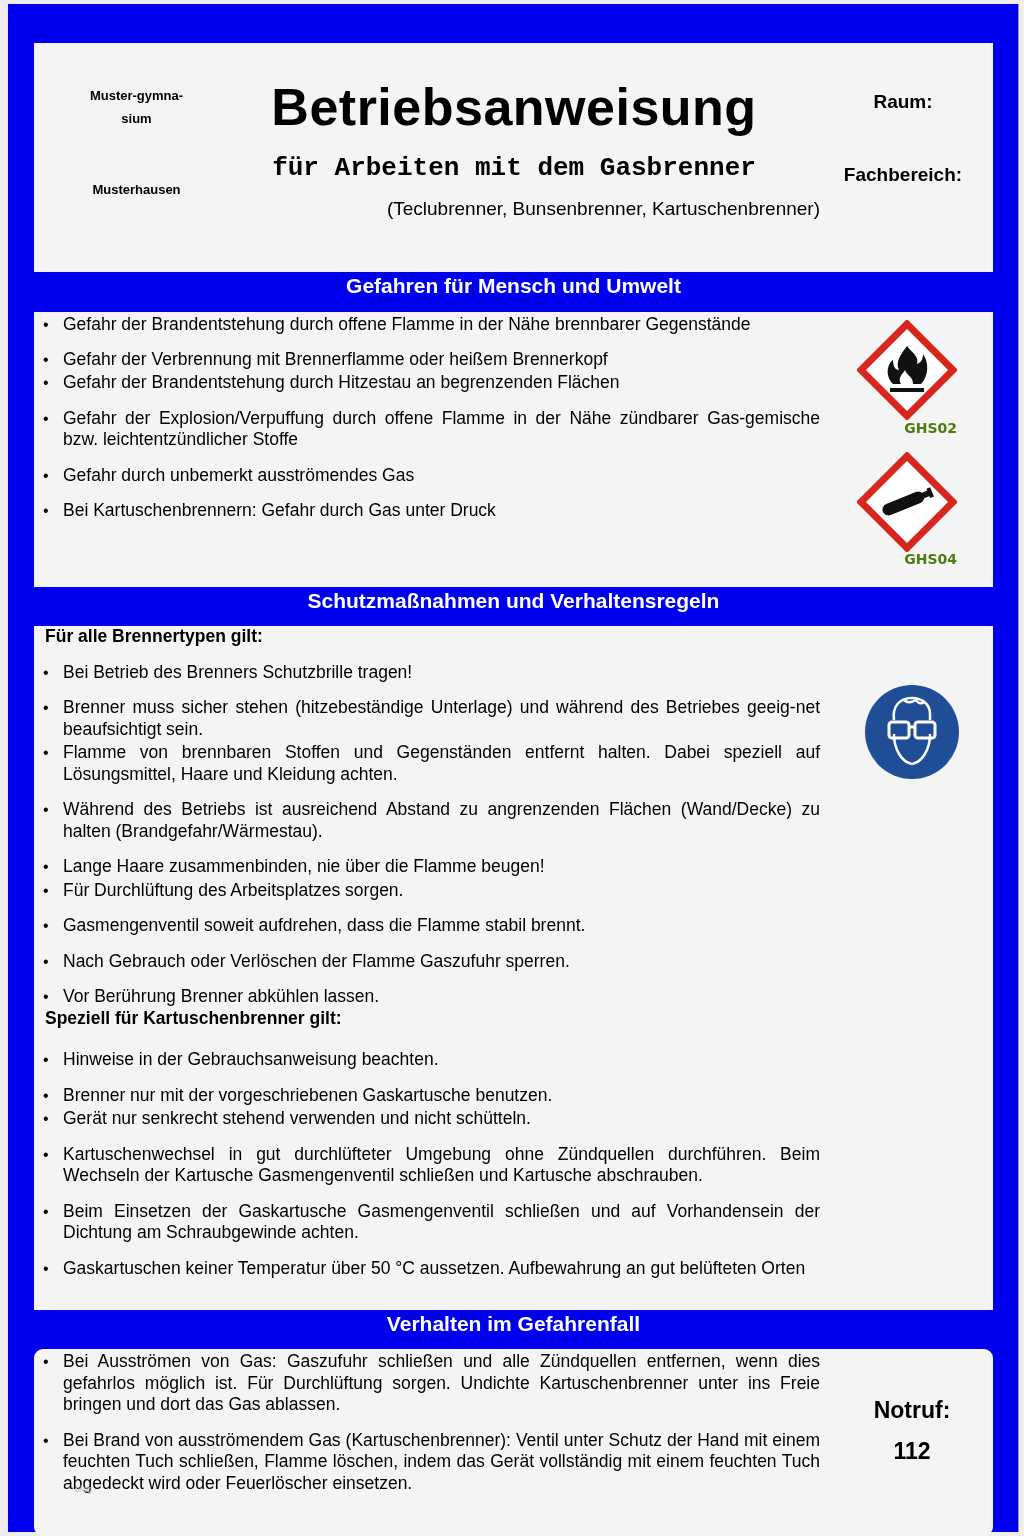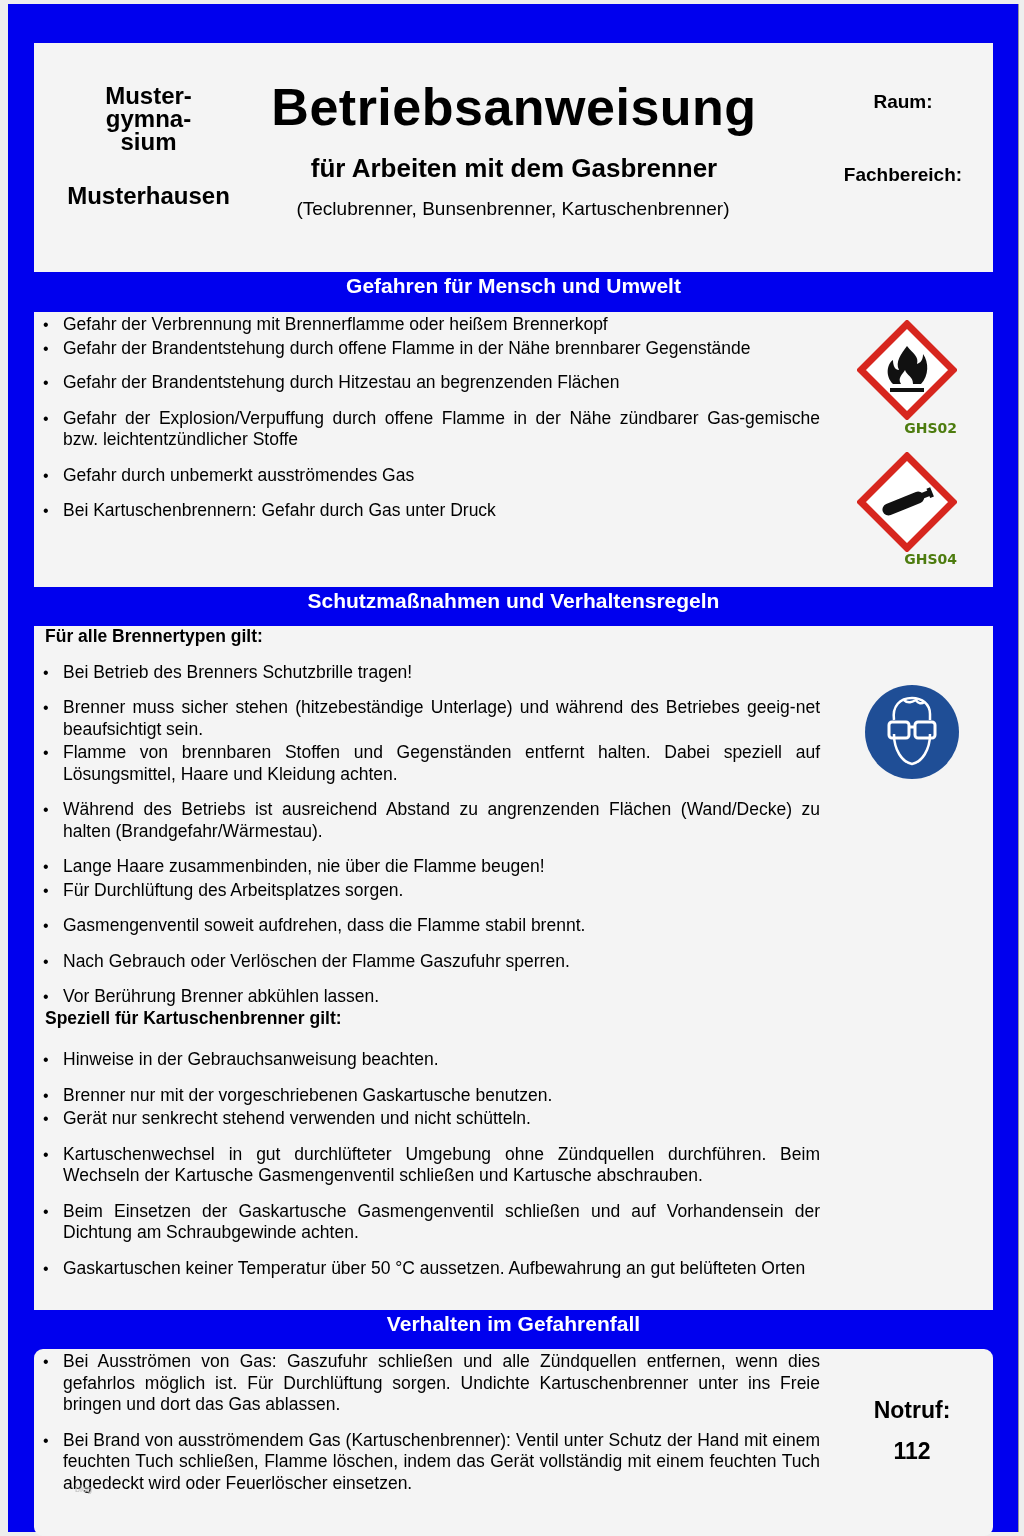--- a/index.html
+++ b/index.html
@@ -13,25 +13,25 @@
   }
   .panel {
     position:absolute; left:34px; width:959px; background:#f4f4f4;
   }
   .band {
     position:absolute; left:34px; width:959px; color:#fff; font-weight:bold;
     font-size:21px; text-align:center; line-height:28px;
   }
   
   #header { top:43px; height:229px; }
-  .hdr-left { position:absolute; left:32px; width:165px; text-align:center; font-weight:bold; font-size:24px; }
+  .hdr-left { position:absolute; left:20px; width:165px; text-align:center; font-weight:bold; font-size:13px; }
   .hdr-right { position:absolute; right:20px; width:140px; text-align:center; font-weight:bold; font-size:19px; }
   .title { position:absolute; left:190px; width:580px; text-align:center; font-weight:bold; font-size:52px; top:34px; letter-spacing:0.5px; }
-  .subtitle { position:absolute; left:190px; width:580px; text-align:center; font-weight:bold; font-size:26px; top:110px; }
-  .subtitle2 { position:absolute; left:189px; width:580px; text-align:center; font-size:19px; top:155px; }
+  .subtitle { position:absolute; left:190px; width:580px; text-align:center; font-weight:bold; font-size:26px; top:110px;font-family:Liberation Mono, monospace; }
+  .subtitle2 { position:absolute; left:206px; width:580px; text-align:right; font-size:19px; top:155px; }
 
   ul.list { list-style:none; margin:0; padding:0; }
   ul.list li { position:relative; padding-left:29px; font-size:17.5px; line-height:21.5px; text-align:justify; }
   ul.list li::before { content:"•"; position:absolute; left:9px; top:0; font-size:16px; }
   .sub-head { font-weight:bold; font-size:17.5px; line-height:21.5px; padding-left:11px; }
 
   .textcol { position:absolute; left:0; width:786px; }
   .pict { position:absolute; }
   .ghs-label { position:absolute; width:100px; text-align:right; font-weight:bold; font-size:14px; color:#4d7c0f; font-family:"DejaVu Sans", sans-serif; }
   .notruf { position:absolute; width:140px; text-align:center; font-weight:bold; font-size:23px; }
@@ -52,22 +52,22 @@
   <div class="subtitle">für Arbeiten mit dem Gasbrenner</div>
   <div class="subtitle2">(Teclubrenner, Bunsenbrenner, Kartuschenbrenner)</div>
   <div class="hdr-right" style="top:48px;">Raum:</div>
   <div class="hdr-right" style="top:121px;">Fachbereich:</div>
 </div>
 
 <div class="band" style="top:272px;height:40px;line-height:27px;">Gefahren für Mensch und Umwelt</div>
 <div class="panel" style="top:312px;height:275px;">
   <div class="textcol" style="top:2px;">
     <ul class="list">
+      <li style="margin-bottom:13px;">Gefahr der Brandentstehung durch offene Flamme in der Nähe brennbarer Gegenstände</li>
       <li style="margin-bottom:2px;">Gefahr der Verbrennung mit Brennerflamme oder heißem    Brennerkopf</li>
-      <li style="margin-bottom:13px;">Gefahr der Brandentstehung durch offene Flamme in der Nähe brennbarer Gegenstände</li>
       <li style="margin-bottom:14px;">Gefahr der Brandentstehung durch Hitzestau an begrenzenden Flächen</li>
       <li style="margin-bottom:14px;">Gefahr der Explosion/Verpuffung durch offene Flamme in der Nähe zündbarer Gas-gemische bzw. leichtentzündlicher Stoffe</li>
       <li style="margin-bottom:14px;">Gefahr durch unbemerkt ausströmendes Gas</li>
       <li>Bei Kartuschenbrennern: Gefahr durch Gas unter Druck</li>
     </ul>
   </div>
   <svg class="pict" style="left:823px;top:8px;" width="100" height="100" viewBox="0 0 100 100">
     <polygon points="50,4 96,50 50,96 4,50" fill="#fff" stroke="#d7261e" stroke-width="7"></polygon>
     <path d="M50,26 C56,34 62,36 60,44 C66,42 66,36 66,34 C72,42 72,56 64,64 L36,64 C28,56 30,44 36,40 C36,46 38,50 42,50 C38,42 44,34 50,26 Z" fill="#111"></path>
     <path d="M44,64 C40,58 46,54 48,50 C50,56 56,56 56,64 Z" fill="#fff"></path>

